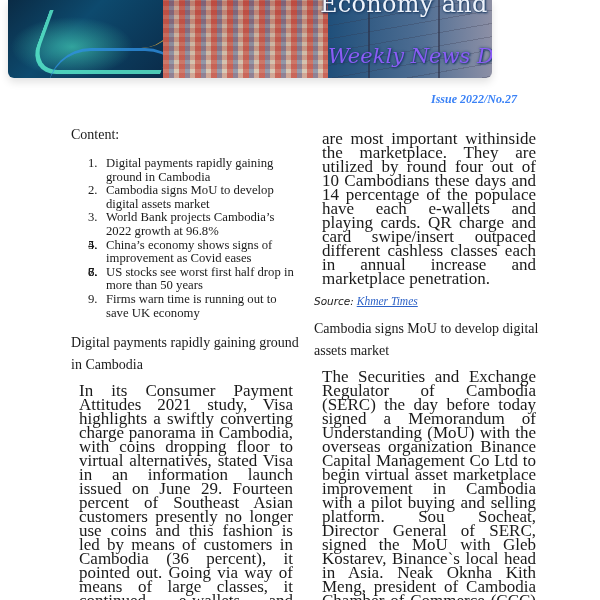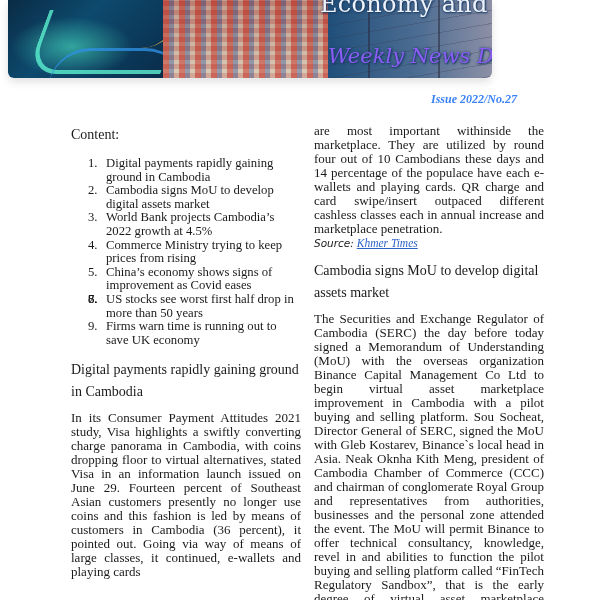--- a/index.html
+++ b/index.html
@@ -71,21 +71,21 @@
   .col-left { position:absolute; left:71px; top:127px; width:230px; }
   .col-right { position:absolute; left:314px; top:124px; width:230px; }
   .toc-title { font-size:14px; margin:0 0 14px 0; }
   ol.toc { margin:0; padding:0 0 0 0; list-style:none; }
   ol.toc li {
     position:relative; padding-left:35px; font-size:12.7px; line-height:13.6px;
   }
   ol.toc li .num { position:absolute; left:17px; top:0; }
   .sec-heading { font-size:14px; line-height:22px; margin:12px 0 8px 0; }
   .body-text {
-    font-size:13px; line-height:14px; text-align:justify; margin:0;
+    font-size:17px; line-height:14px; text-align:justify; margin:8px;
   }
   .source {
     font-size:11.5px; line-height:14px;
   }
   .source .label {
     font-family:"DejaVu Sans", sans-serif; font-style:italic; font-size:10.5px;
   }
   .source a { color:#2d62c7; font-style:italic; text-decoration:underline; font-family:"Liberation Serif", serif; }
   .right-heading { font-size:14px; line-height:22px; margin:10px 0 8px 0; }
 </style>
@@ -106,22 +106,22 @@
   <div class="title2">Weekly News Digest</div>
 </div>
 
 <div class="issue">Issue 2022/No.27</div>
 
 <div class="col-left">
   <div class="toc-title">Content:</div>
   <ol class="toc">
     <li><span class="num">1.</span><span>Digital payments rapidly gaining ground in Cambodia</span></li>
     <li><span class="num">2.</span><span>Cambodia signs MoU to develop digital assets market</span></li>
-    <li><span class="num">3.</span><span>World Bank projects Cambodia’s 2022 growth at 4.5%</span></li>
-    <li><span class="num">4.</span><span>Commerce Ministry trying to keep prices from rising</span></li>
+    <li><span class="num">3.</span><span>World Bank projects Cambodia’s 2022 growth at 96.8%</span></li>
+    <li><span class="num">4.</span></li>
     <li><span class="num">5.</span><span>China’s economy shows signs of improvement as Covid eases</span></li>
     <li><span class="num">6.</span></li>
     <li><span class="num">7.</span></li>
     <li><span class="num">8.</span><span>US stocks see worst first half drop in more than 50 years</span></li>
     <li><span class="num">9.</span><span>Firms warn time is running out to save UK economy</span></li>
   </ol>
 
   <div class="sec-heading">Digital payments rapidly gaining ground in Cambodia</div>
   <p class="body-text">In its Consumer Payment Attitudes 2021 study, Visa highlights a swiftly converting charge panorama in Cambodia, with coins dropping floor to virtual alternatives, stated Visa in an information launch issued on June 29. Fourteen percent of Southeast Asian customers presently no longer use coins and this fashion is led by means of customers in Cambodia (36 percent), it pointed out. Going via way of means of large classes, it continued, e-wallets and playing cards</p>
 </div>

